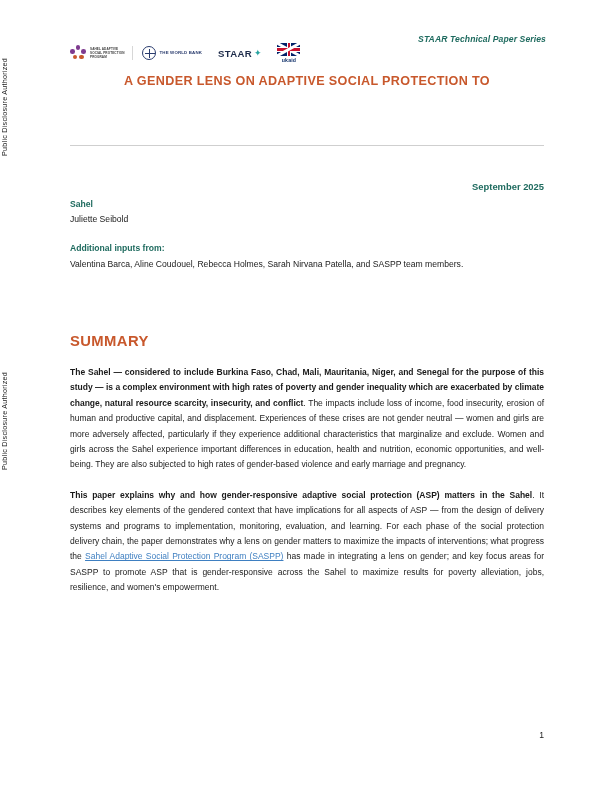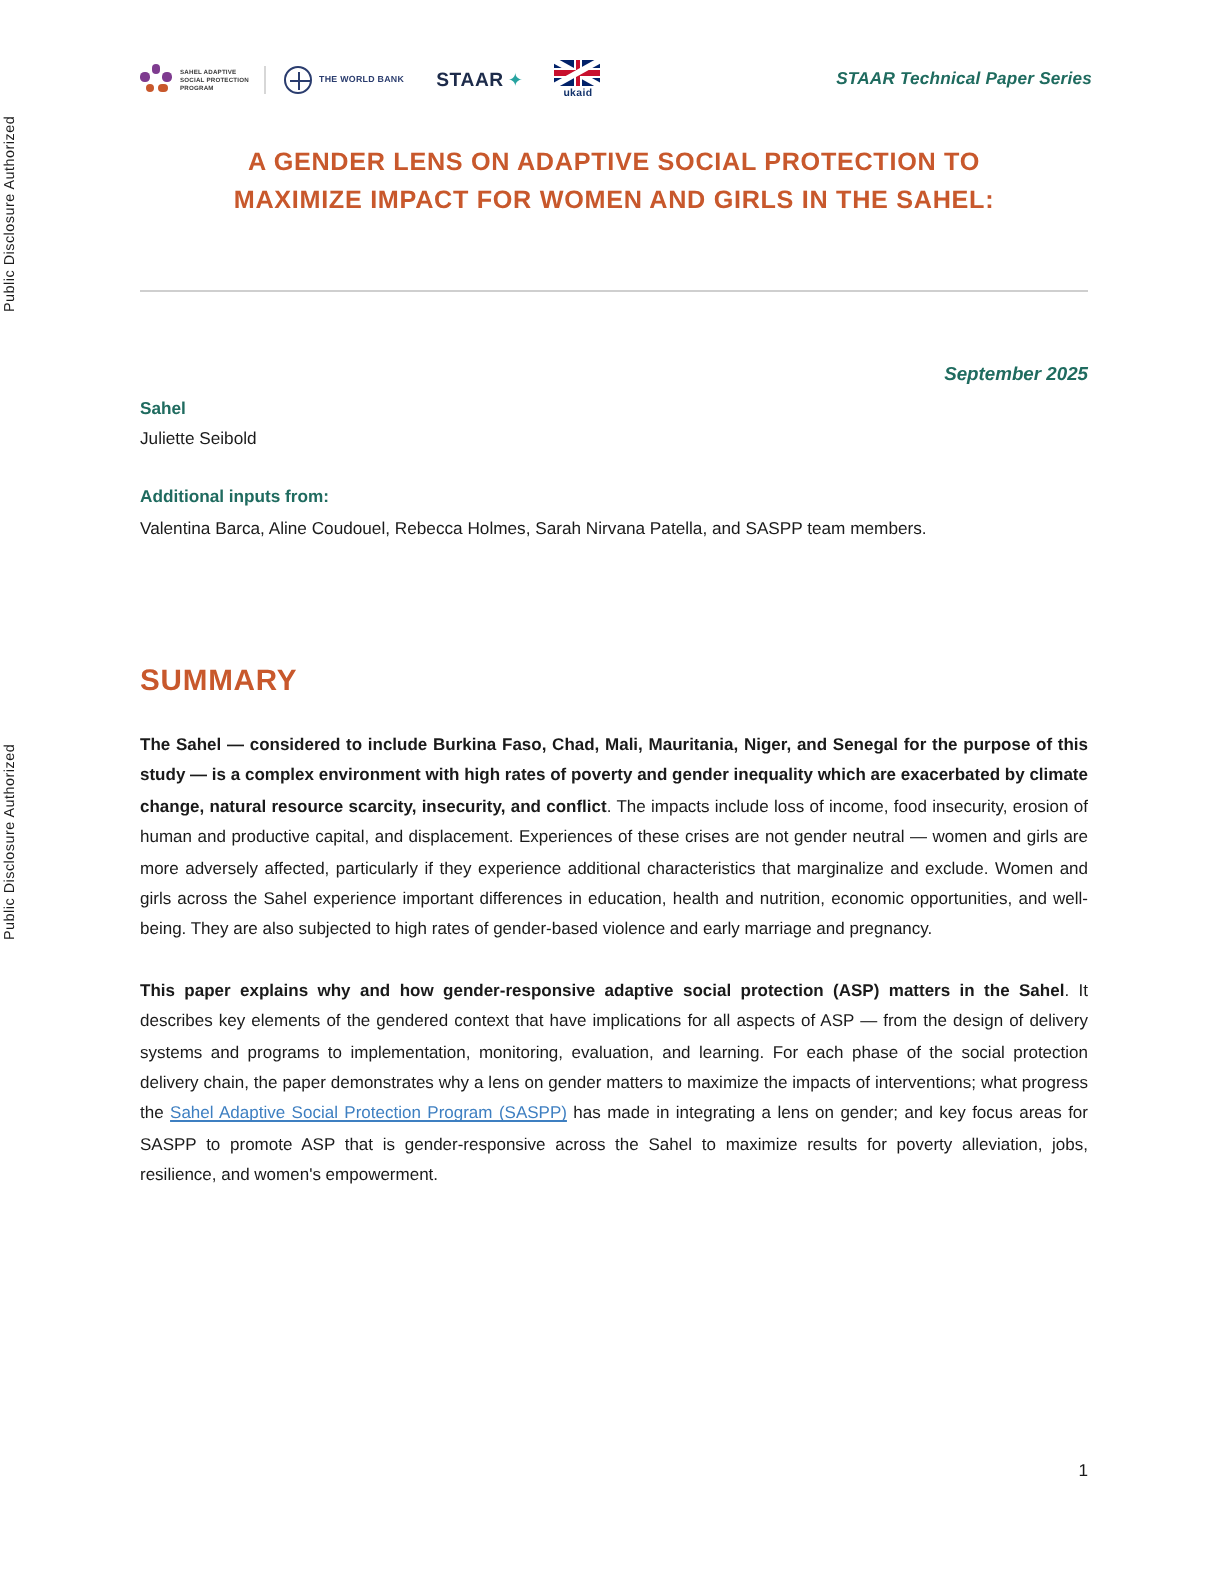--- a/index.html
+++ b/index.html
@@ -34,21 +34,21 @@
 
   
   .header-row {
     position: absolute;
     left: 70px; top: 30px;
     width: 476px;
     height: 26px;
   }
   .logos {
     position: absolute;
-    left: 0; top: 0;
+    left: 0; top: 13px;
     display: flex;
     align-items: center;
     gap: 8px;
   }
   .logo-block { display: flex; align-items: center; }
 
   
   .logo-saspp { gap: 4px; }
   .saspp-mark {
     width: 16px; height: 16px;
@@ -194,21 +194,20 @@
     background: #cfcfcf;
   }
 
   
   .date {
     position: absolute;
     right: 68px; top: 181px;
     font-size: 9.4px;
     color: #1f6b5f;
     font-weight: bold;
-    font-style: italic;
   }
 
   
   .author-head {
     position: absolute;
     left: 70px; top: 199px;
     font-size: 8.6px;
     font-weight: bold;
     color: #1f6b5f;
   }
@@ -309,21 +308,20 @@
         </div>
         <div class="ukaid-text">ukaid</div>
       </div>
 
     </div>
     <div class="series-label">STAAR Technical Paper Series</div>
   </div>
 
   <div class="title-wrap">
     <div class="title-line">A GENDER LENS ON ADAPTIVE SOCIAL PROTECTION TO</div>
-    <div class="title-line">MAXIMIZE IMPACT FOR WOMEN AND GIRLS IN THE SAHEL:</div>
   </div>
   <div class="title-rule"></div>
 
   <div class="date">September 2025</div>
 
   <div class="author-head">Sahel</div>
   <div class="author-name">Juliette Seibold</div>
 
   <div class="inputs-head">Additional inputs from:</div>
   <div class="inputs-text">Valentina Barca, Aline Coudouel, Rebecca Holmes, Sarah Nirvana Patella, and SASPP team members.</div>

